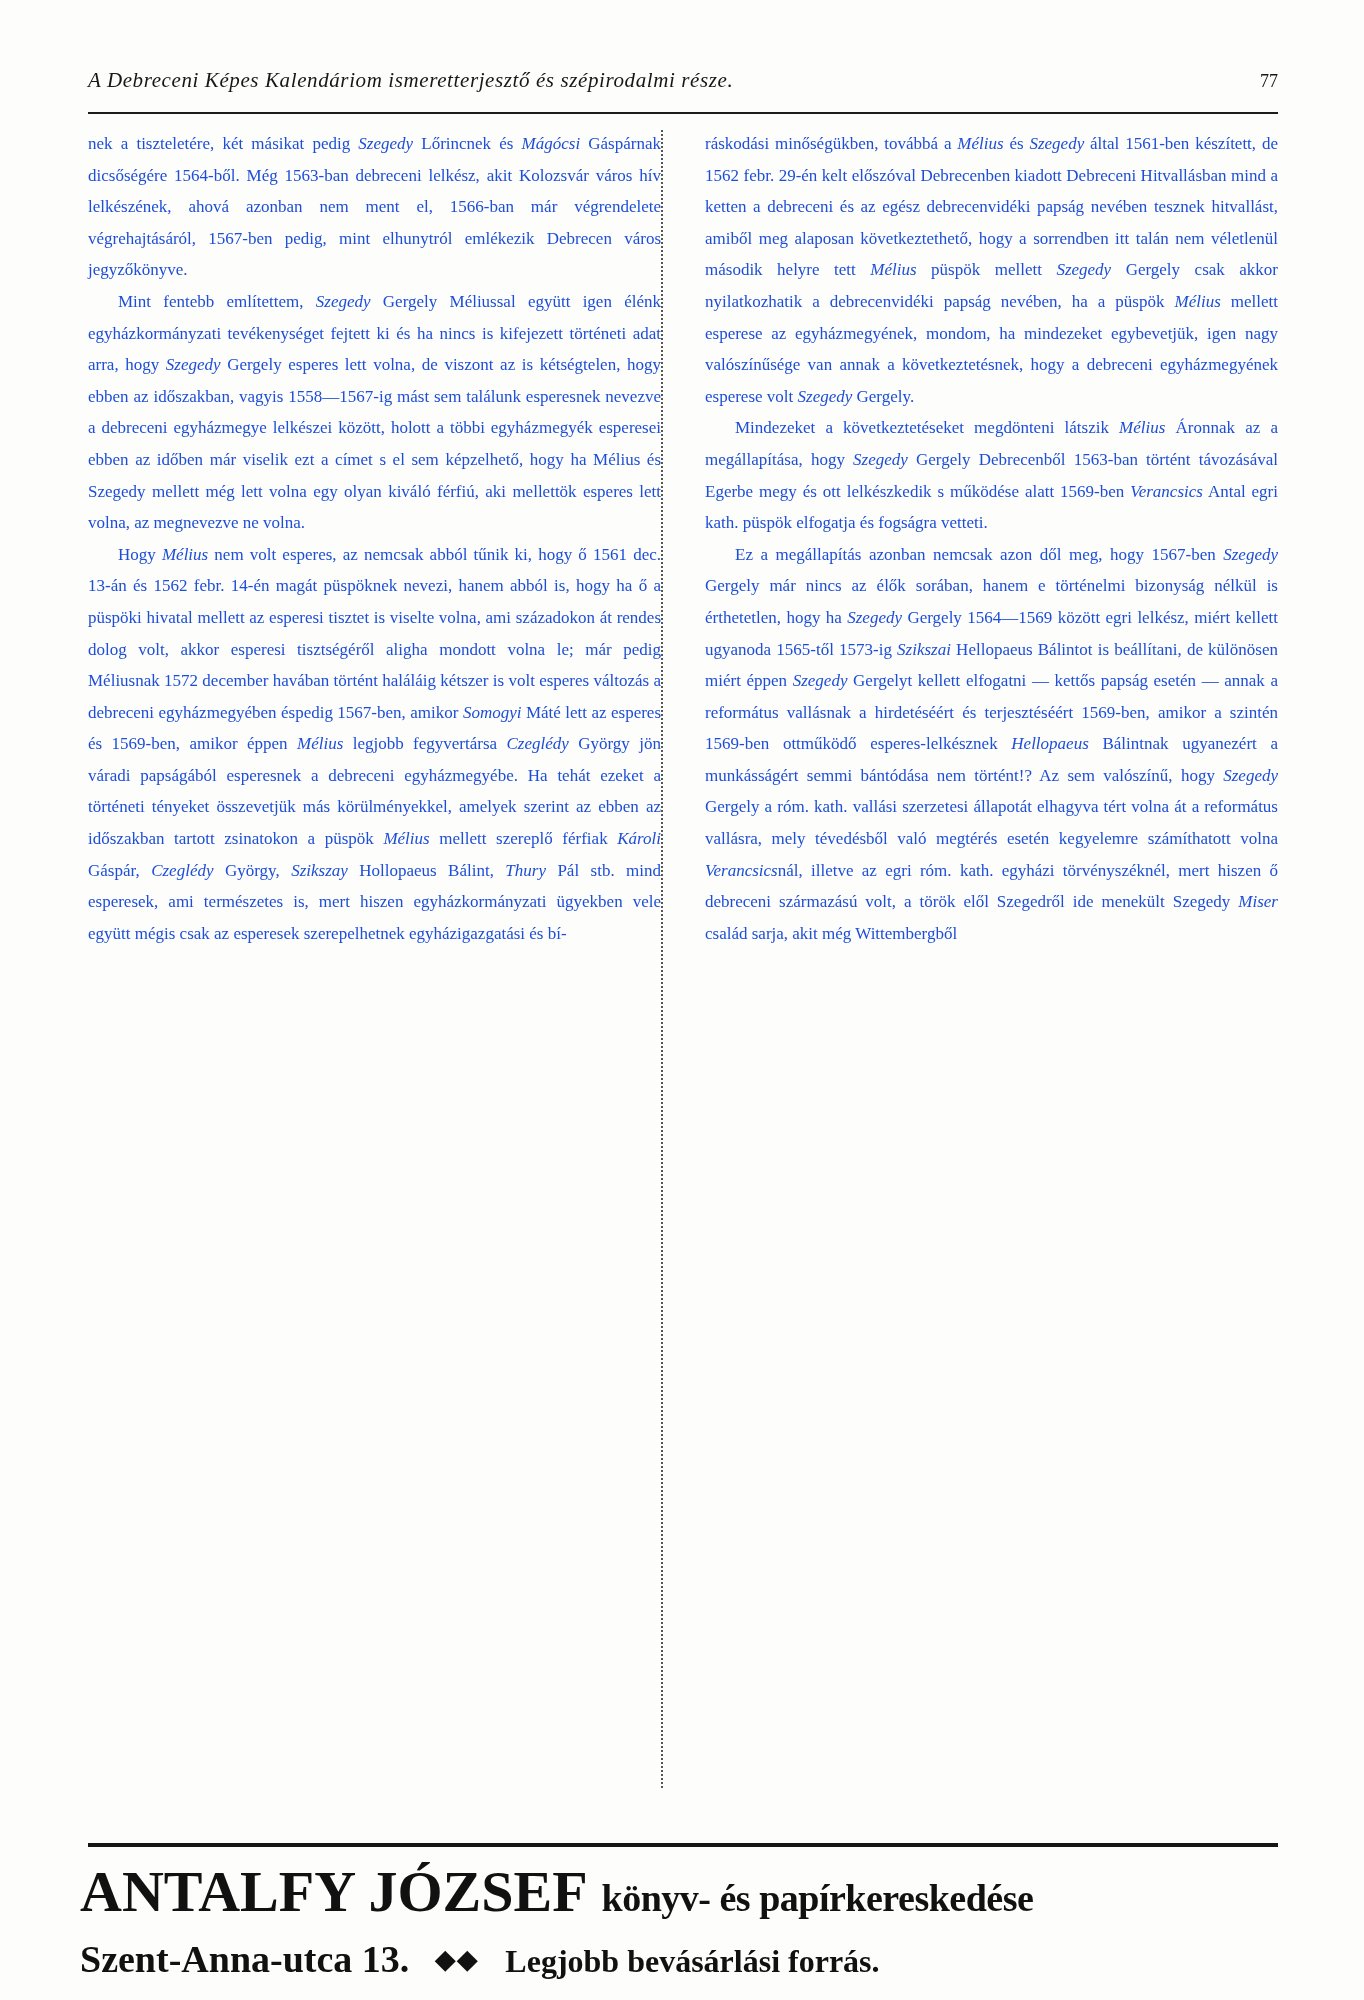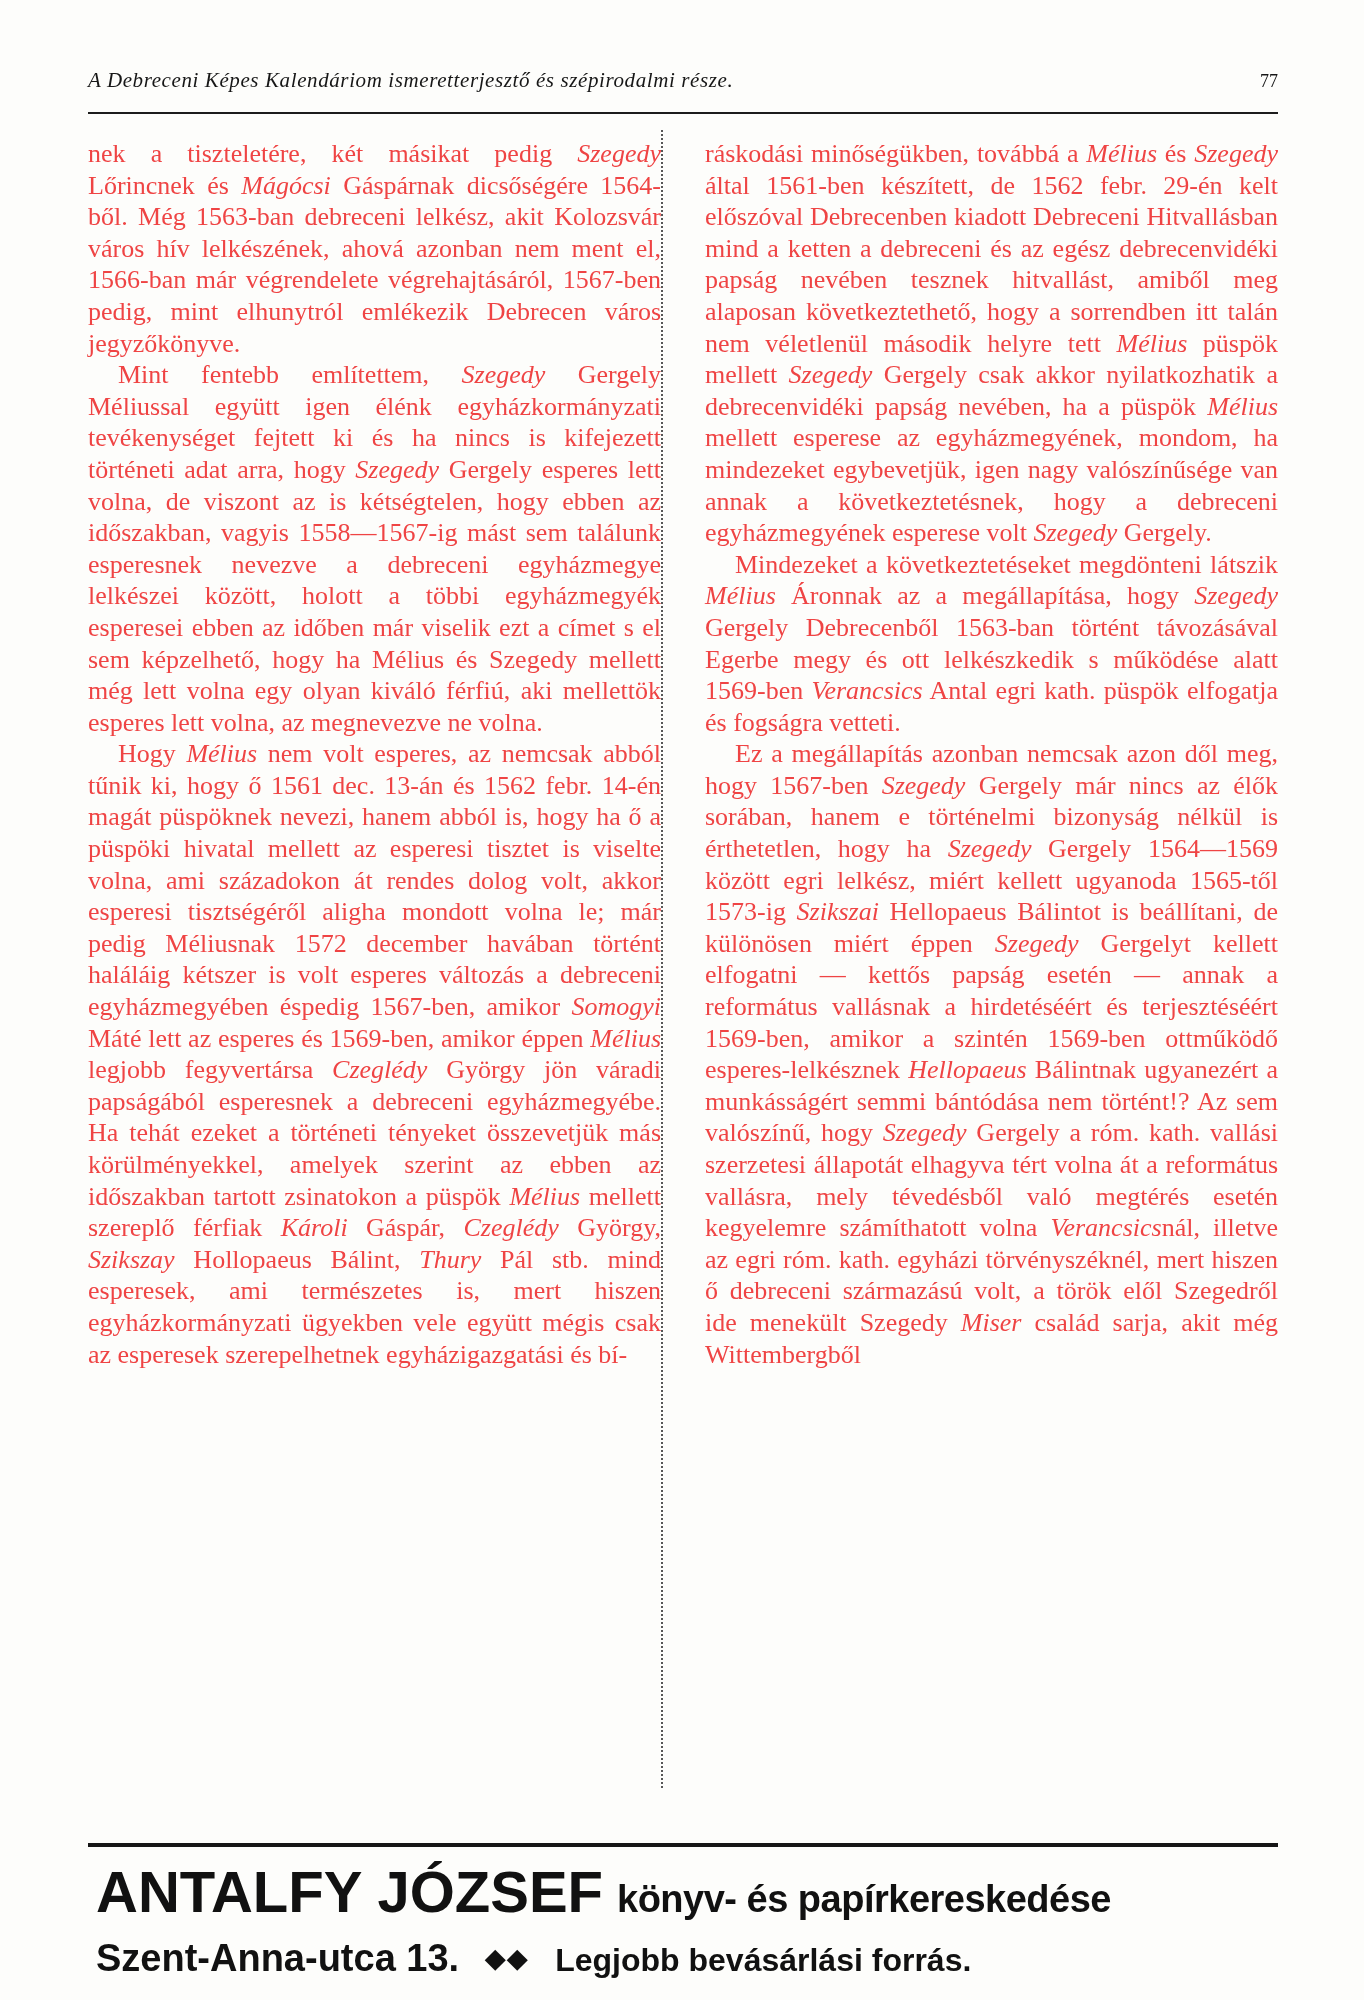--- a/index.html
+++ b/index.html
@@ -56,27 +56,26 @@
     position: absolute;
     left: 88px;
     top: 128px;
     width: 1190px;
     height: 1680px;
     display: flex;
     gap: 44px;
   }
   .col {
     width: 573px;
-    font-size: 26px;
+    font-size: 17px;
     line-height: 31.6px;
     text-align: justify;
     text-justify: inter-word;
-    color: #ef4444;
+    color: #1d4ed8;
     hyphens: manual;
-    margin-top: 10px;
   }
   .col p {
     margin: 0;
     text-indent: 30px;
   }
   .col p.first {
     text-indent: 0;
   }
   .col-divider {
     position: absolute;
@@ -93,24 +92,24 @@
   .footer-rule {
     position: absolute;
     left: 88px;
     top: 1843px;
     width: 1190px;
     height: 4px;
     background: #161616;
   }
   .ad {
     position: absolute;
-    left: 96px;
+    left: 80px;
     top: 1858px;
     width: 1190px;
-    font-family: Liberation Sans, sans-serif;
+    font-family: Liberation Serif, serif;
     color: #111;
   }
   .ad-line1 {
     display: flex;
     align-items: baseline;
     justify-content: flex-start;
     gap: 14px;
     font-weight: bold;
     font-size: 54px;
     letter-spacing: -0.5px;

